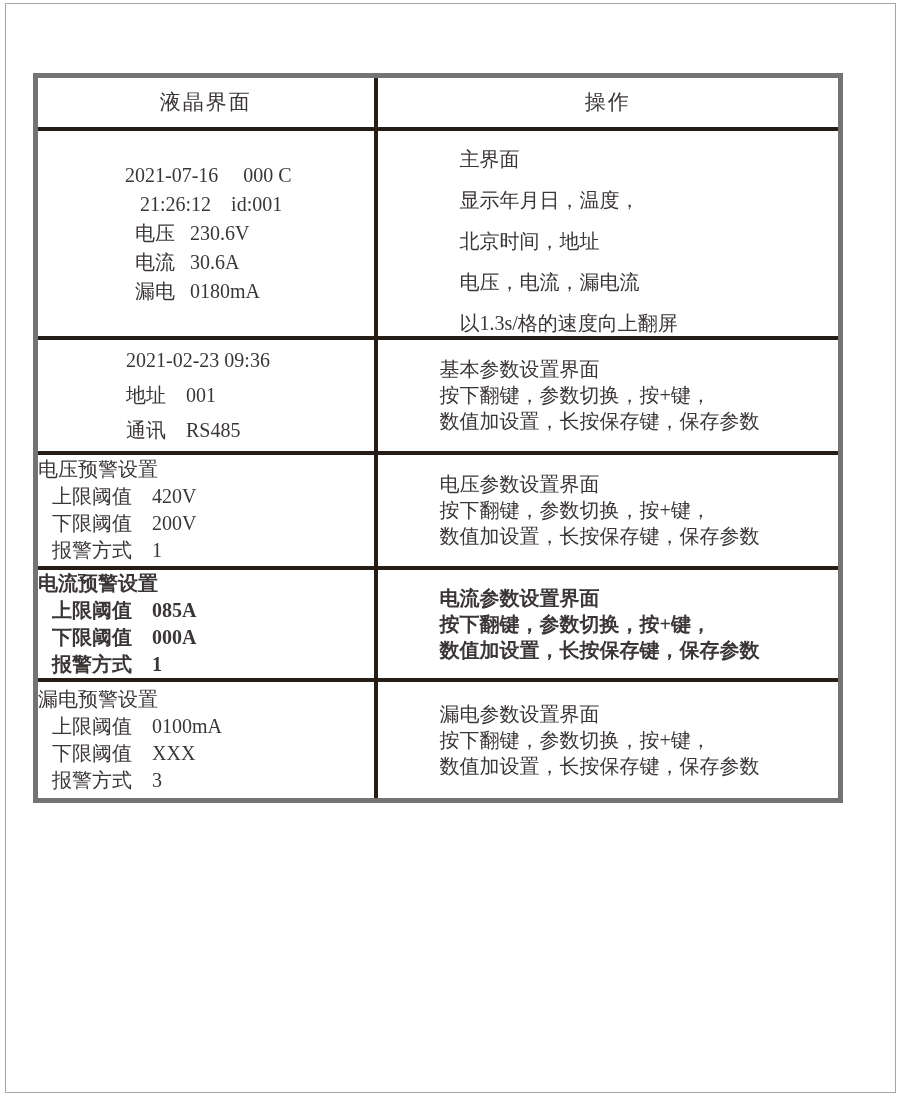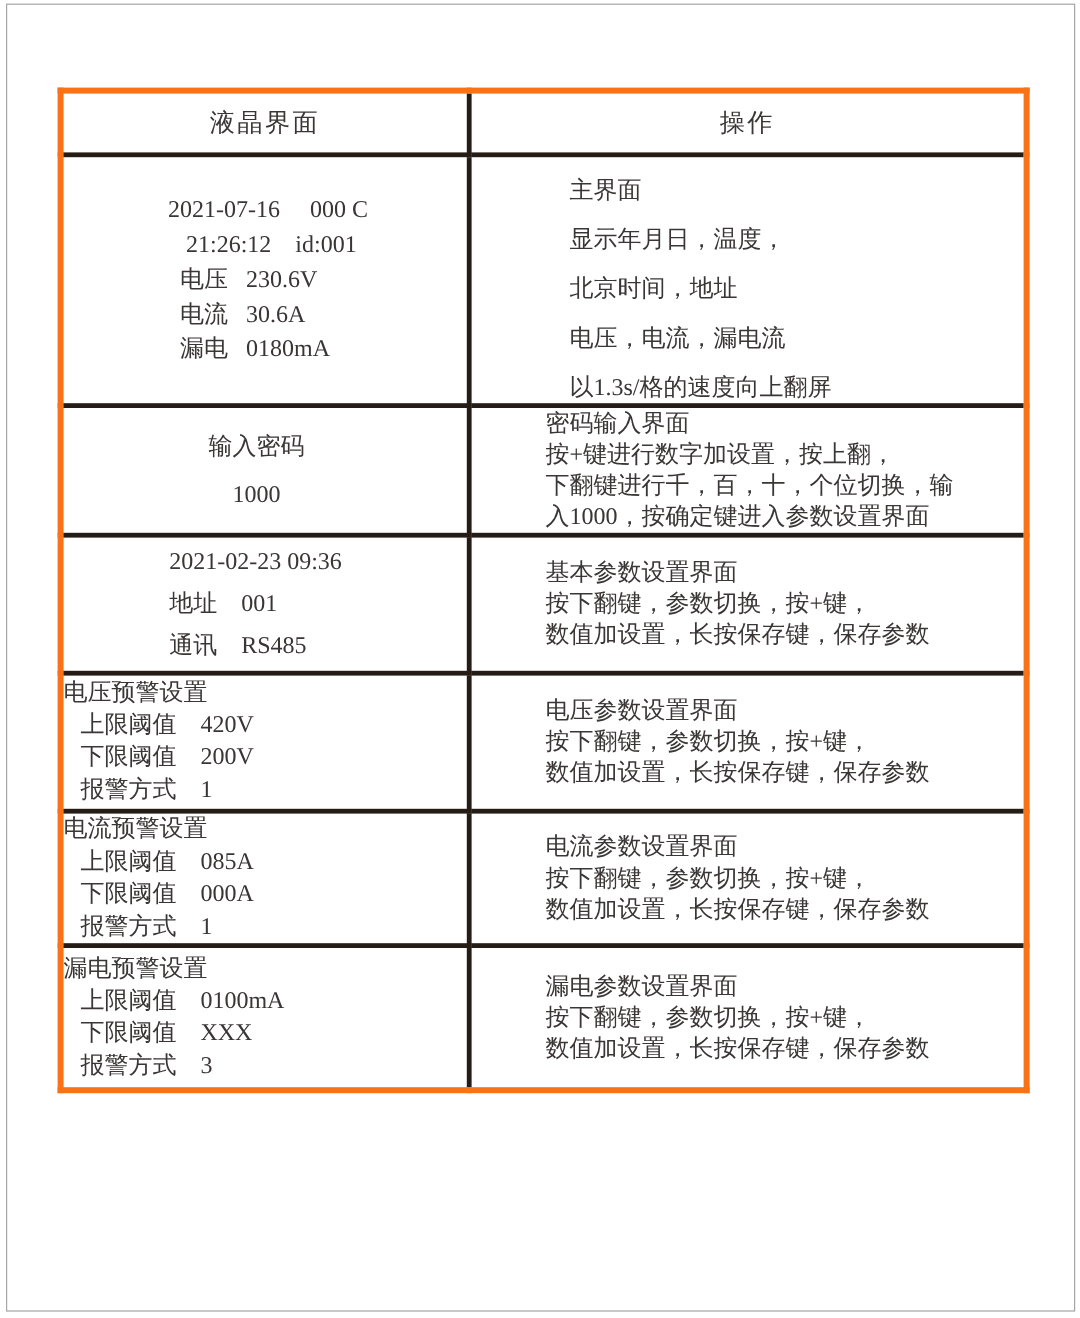--- a/index.html
+++ b/index.html
@@ -20,43 +20,43 @@
     position: absolute;
     left: 5px;
     top: 3px;
     right: 4px;
     bottom: 5px;
     border: 1px solid #a6a6a6;
     pointer-events: none;
   }
   table.spec-table {
     position: absolute;
-    left: 48px;
+    left: 33px;
     top: 73px;
     width: 805px;
     border-collapse: collapse;
     table-layout: fixed;
-    border: 5px solid #f97316;
+    border: 5px solid #737373;
   }
   table.spec-table td {
     border: 4px solid #261c16;
     padding: 0;
     vertical-align: middle;
     overflow: hidden;
   }
   col.c-left  { width: 340px; }
   col.c-right { width: 465px; }
 
   tr.r-header { height: 53px;  }
   tr.r-main   { height: 151px; }
   tr.r-pass   { height: 104px; }
   tr.r-menu   { height: 177px; }
   tr.r-basic  { height: 115px; }
   tr.r-volt   { height: 115px; }
-  tr.r-curr   { height: 111px; }
+  tr.r-curr   { height: 111px; font-weight: bold; }
   tr.r-leak   { height: 121px; }
 
   .line {
     white-space: pre;
     font-size: 20px;
     color: #3b3636;
   }
   .hdr-line {
     font-size: 21px;
     text-align: center;
@@ -108,32 +108,20 @@
       </td>
       <td class="op op-main">
         <div class="line">主界面</div>
         <div class="line">显示年月日，温度，</div>
         <div class="line">北京时间，地址</div>
         <div class="line">电压，电流，漏电流</div>
         <div class="line">以1.3s/格的速度向上翻屏</div>
       </td>
     </tr>
 
-    <tr class="r-pass">
-      <td class="lcd-pass">
-        <div class="line">输入密码</div>
-        <div class="line">1000</div>
-      </td>
-      <td class="op">
-        <div class="line">密码输入界面</div>
-        <div class="line">按+键进行数字加设置，按上翻，</div>
-        <div class="line">下翻键进行千，百，十，个位切换，输</div>
-        <div class="line">入1000，按确定键进入参数设置界面</div>
-      </td>
-    </tr>
 
 
     <tr class="r-basic">
       <td class="lcd-basic">
         <div class="line">2021-02-23 09:36</div>
         <div class="line">地址    001</div>
         <div class="line">通讯    RS485</div>
       </td>
       <td class="op">
         <div class="line">基本参数设置界面</div>

